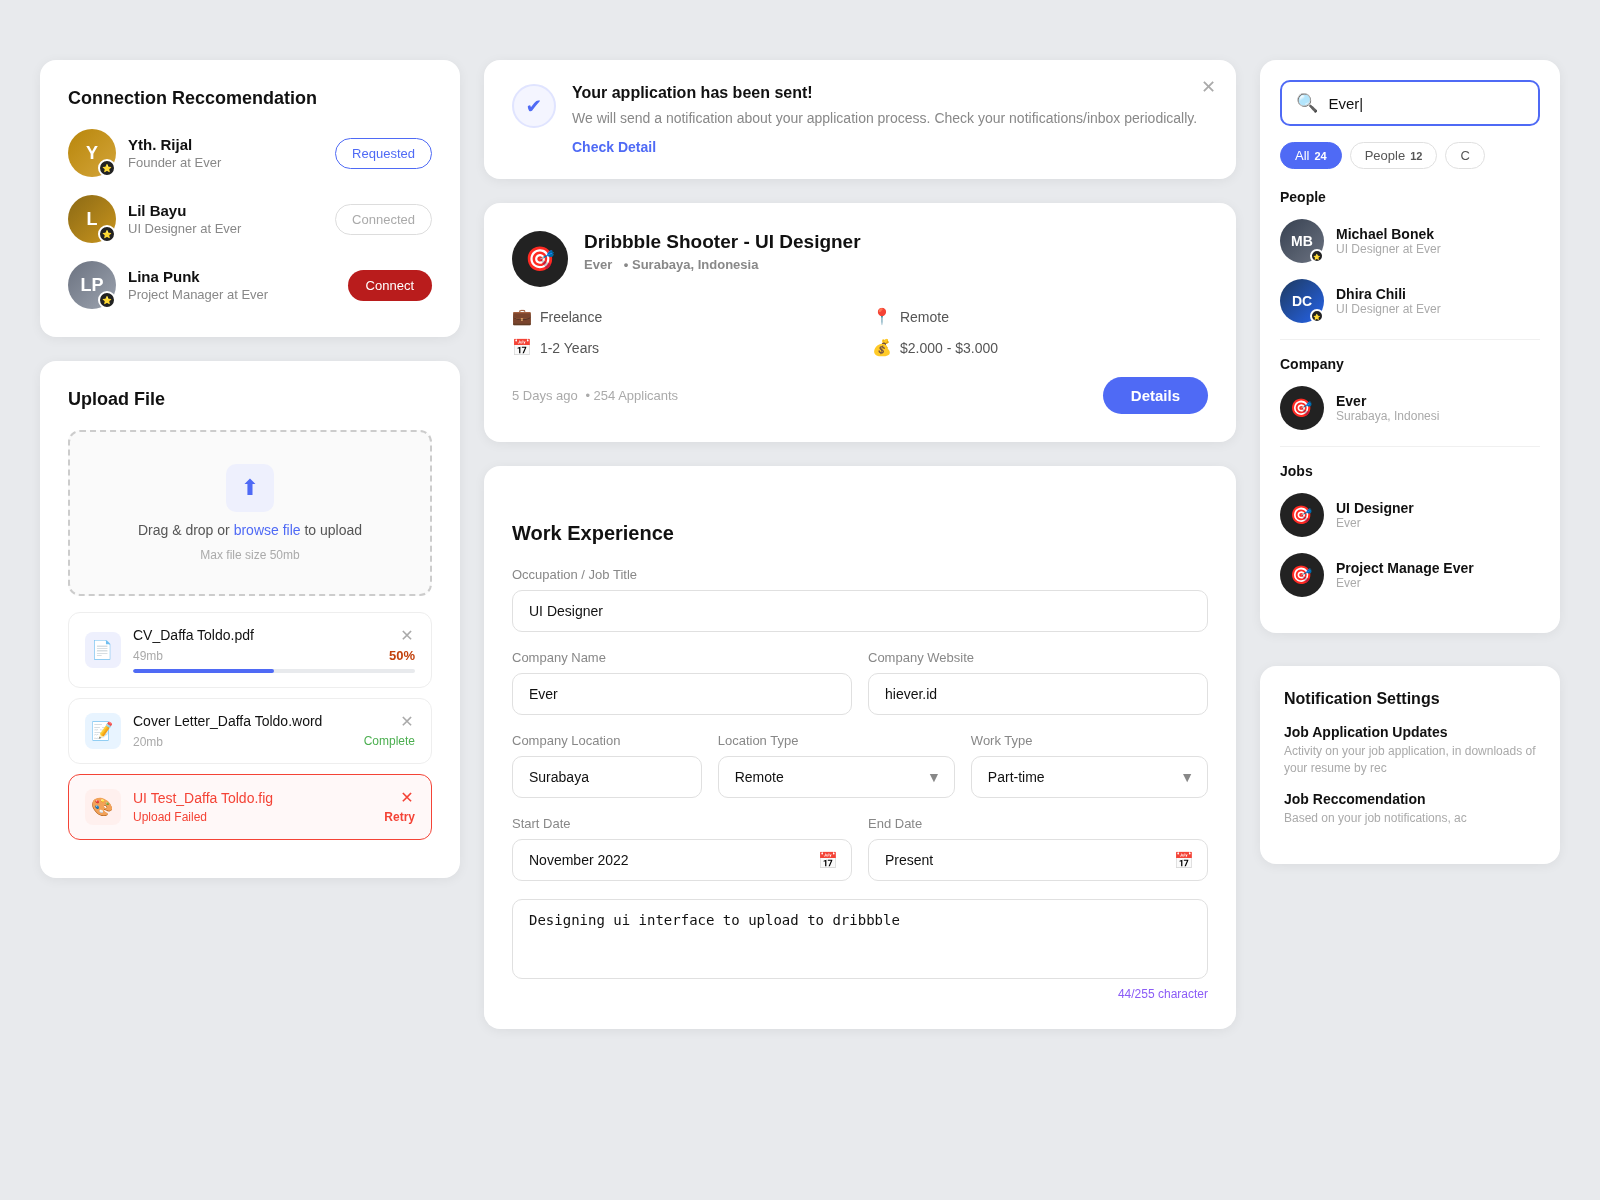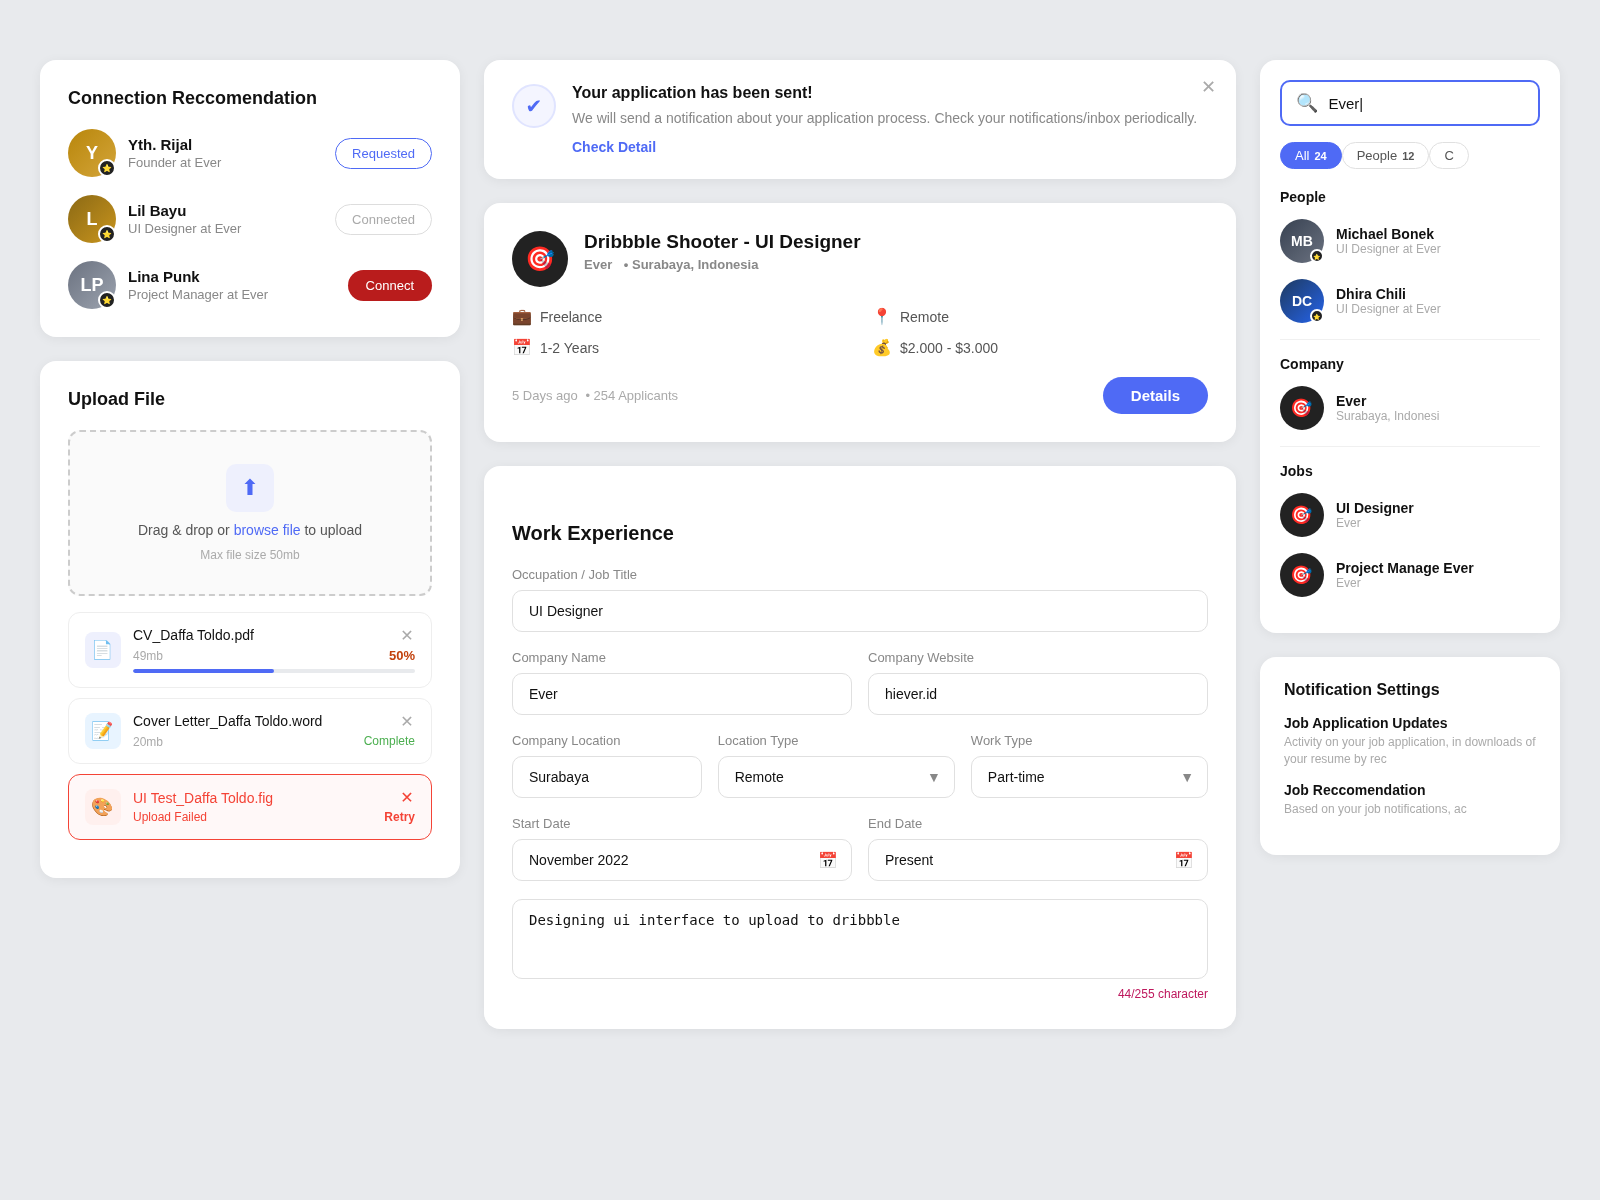--- a/index.html
+++ b/index.html
@@ -379,21 +379,21 @@
       border-radius: 10px;
       padding: 12px 16px;
       font-size: 14px;
       color: #111;
       background: #fff;
       outline: none;
       resize: none;
       height: 80px;
       margin-bottom: 4px;
     }
-    .char-count { font-size: 12px; color: #be185d; text-align: right; }
+    .char-count { font-size: 12px; color: #8b5cf6; text-align: right; }
 
     
     .col3 { display: flex; flex-direction: column; gap: 0; }
     .search-panel {
       background: #fff;
       border-radius: 16px;
       padding: 20px;
       box-shadow: 0 2px 12px rgba(0,0,0,0.06);
       margin-bottom: 24px;
     }
@@ -408,21 +408,21 @@
     }
     .search-bar input {
       border: none;
       outline: none;
       font-size: 15px;
       color: #111;
       flex: 1;
       background: transparent;
     }
     .search-bar-icon { font-size: 18px; color: #888; }
-    .filter-tabs { display: flex; gap: 0; margin-bottom: 20px; flex-wrap: wrap; }
+    .filter-tabs { display: flex; gap: 8px; margin-bottom: 20px; flex-wrap: wrap; }
     .filter-tab {
       border-radius: 20px;
       padding: 5px 14px;
       font-size: 13px;
       cursor: pointer;
       border: 1px solid #e0e0e0;
       background: #fff;
       color: #555;
       display: flex;
       align-items: center;
@@ -488,20 +488,21 @@
     }
     .company-info .cname { font-size: 14px; font-weight: 600; color: #111; }
     .company-info .cloc { font-size: 12px; color: #aaa; }
 
     
     .notif-card {
       background: #fff;
       border-radius: 16px;
       padding: 24px;
       box-shadow: 0 2px 12px rgba(0,0,0,0.06);
+      margin-top: 9px;
     }
     .notif-title { font-size: 16px; font-weight: 700; color: #111; margin-bottom: 16px; }
     .notif-item { margin-bottom: 14px; }
     .notif-item-title { font-size: 14px; font-weight: 600; color: #111; margin-bottom: 3px; }
     .notif-item-desc { font-size: 12px; color: #aaa; line-height: 1.4; }
     .avatar-bg1 { background: linear-gradient(135deg, #b8860b, #d4a53a); }
     .avatar-bg2 { background: linear-gradient(135deg, #8b6914, #c9951e); }
     .avatar-bg3 { background: linear-gradient(135deg, #6b7280, #9ca3af); }
     .avatar-search1 { background: linear-gradient(135deg, #374151, #6b7280); }
     .avatar-search2 { background: linear-gradient(135deg, #1e3a5f, #2563eb); }

